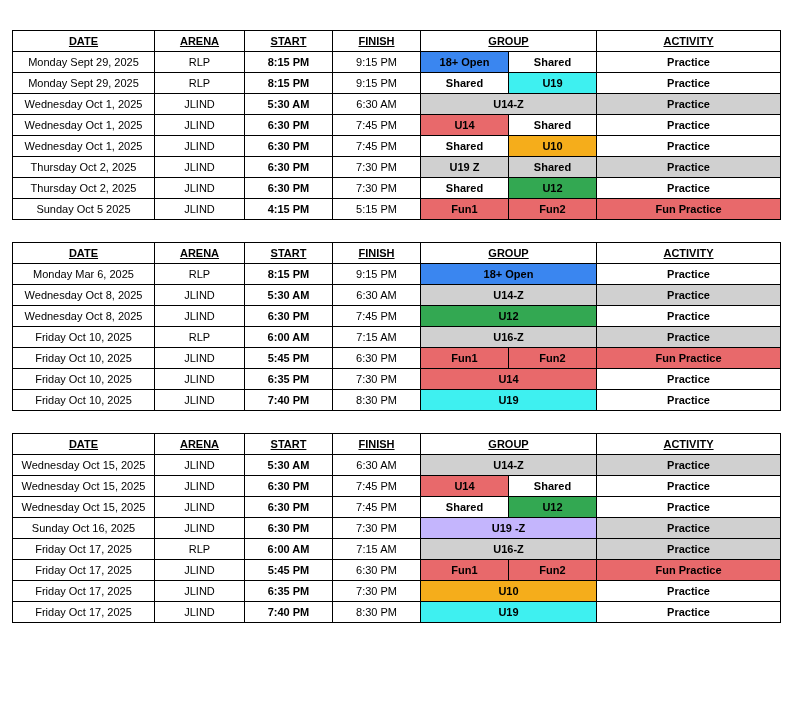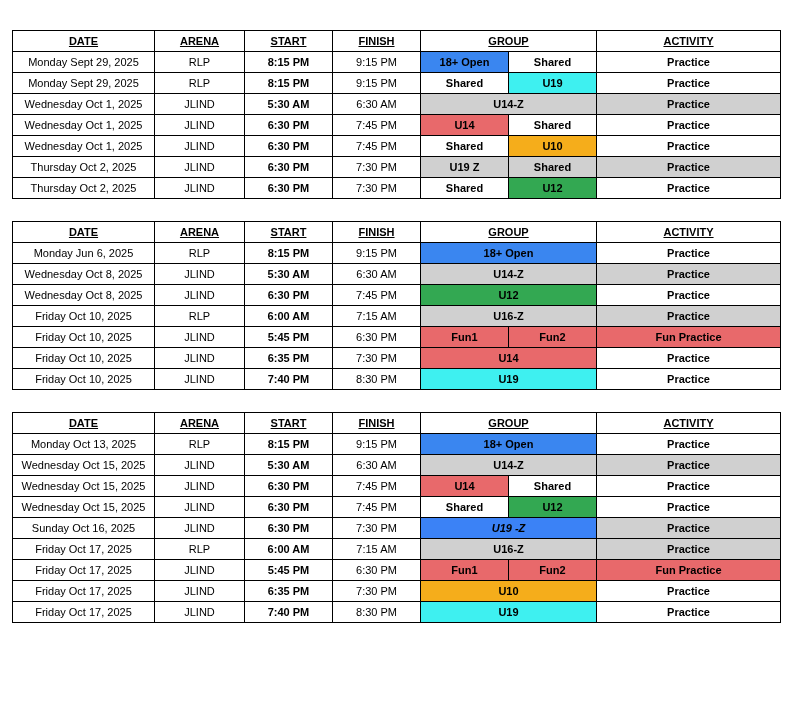--- a/index.html
+++ b/index.html
@@ -137,20 +137,29 @@
             </tr>
             <tr>
               <td>Thursday Oct 2, 2025</td>
               <td>JLIND</td>
               <td class="b">6:30 PM</td>
               <td>7:30 PM</td>
               <td class="b" style="background: rgb(255, 255, 255);">Shared</td>
               <td class="b" style="background: rgb(51, 168, 82);">U12</td>
               <td class="b" style="background: rgb(255, 255, 255);">Practice</td>
             </tr>
+            <tr>
+              <td>Sunday Oct 5 2025</td>
+              <td>JLIND</td>
+              <td class="b">4:15 PM</td>
+              <td>5:15 PM</td>
+              <td class="b" style="background: rgb(232, 105, 107);">Fun1</td>
+              <td class="b" style="background: rgb(232, 105, 107);">Fun2</td>
+              <td class="b" style="background: rgb(232, 105, 107);">Fun Practice</td>
+            </tr>
           </tbody>
         </table>
       </div>
       <div class="sched-block" style="margin-top: 22px;">
         <table class="sched">
           <colgroup>
             <col class="c-date">
             <col class="c-arena">
             <col class="c-start">
             <col class="c-finish">
@@ -161,21 +170,21 @@
           <tbody>
             <tr>
               <td class="hdr" colspan="1">DATE</td>
               <td class="hdr" colspan="1">ARENA</td>
               <td class="hdr" colspan="1">START</td>
               <td class="hdr" colspan="1">FINISH</td>
               <td class="hdr" colspan="2">GROUP</td>
               <td class="hdr" colspan="1">ACTIVITY</td>
             </tr>
             <tr>
-              <td>Monday Jun 6, 2025</td>
+              <td>Monday Mar 6, 2025</td>
               <td>RLP</td>
               <td class="b">8:15 PM</td>
               <td>9:15 PM</td>
               <td class="b" colspan="2" style="background: rgb(58, 134, 240);">18+ Open</td>
               <td class="b" style="background: rgb(255, 255, 255);">Practice</td>
             </tr>
             <tr>
               <td>Wednesday Oct 8, 2025</td>
               <td>JLIND</td>
               <td class="b">5:30 AM</td>
@@ -241,28 +250,20 @@
           <tbody>
             <tr>
               <td class="hdr" colspan="1">DATE</td>
               <td class="hdr" colspan="1">ARENA</td>
               <td class="hdr" colspan="1">START</td>
               <td class="hdr" colspan="1">FINISH</td>
               <td class="hdr" colspan="2">GROUP</td>
               <td class="hdr" colspan="1">ACTIVITY</td>
             </tr>
             <tr>
-              <td>Monday Oct 13, 2025</td>
-              <td>RLP</td>
-              <td class="b">8:15 PM</td>
-              <td>9:15 PM</td>
-              <td class="b" colspan="2" style="background: rgb(58, 134, 240);">18+ Open</td>
-              <td class="b" style="background: rgb(255, 255, 255);">Practice</td>
-            </tr>
-            <tr>
               <td>Wednesday Oct 15, 2025</td>
               <td>JLIND</td>
               <td class="b">5:30 AM</td>
               <td>6:30 AM</td>
               <td class="b" colspan="2" style="background: rgb(208, 208, 208);">U14-Z</td>
               <td class="b" style="background: rgb(208, 208, 208);">Practice</td>
             </tr>
             <tr>
               <td>Wednesday Oct 15, 2025</td>
               <td>JLIND</td>
@@ -279,21 +280,21 @@
               <td>7:45 PM</td>
               <td class="b" style="background: rgb(255, 255, 255);">Shared</td>
               <td class="b" style="background: rgb(51, 168, 82);">U12</td>
               <td class="b" style="background: rgb(255, 255, 255);">Practice</td>
             </tr>
             <tr>
               <td>Sunday Oct 16, 2025</td>
               <td>JLIND</td>
               <td class="b">6:30 PM</td>
               <td>7:30 PM</td>
-              <td class="b" colspan="2" style="background: #3b82f6; font-style: italic;">U19 -Z</td>
+              <td class="b" colspan="2" style="background: #c4b5fd;">U19 -Z</td>
               <td class="b" style="background: rgb(208, 208, 208);">Practice</td>
             </tr>
             <tr>
               <td>Friday Oct 17, 2025</td>
               <td>RLP</td>
               <td class="b">6:00 AM</td>
               <td>7:15 AM</td>
               <td class="b" colspan="2" style="background: rgb(208, 208, 208);">U16-Z</td>
               <td class="b" style="background: rgb(208, 208, 208);">Practice</td>
             </tr>

